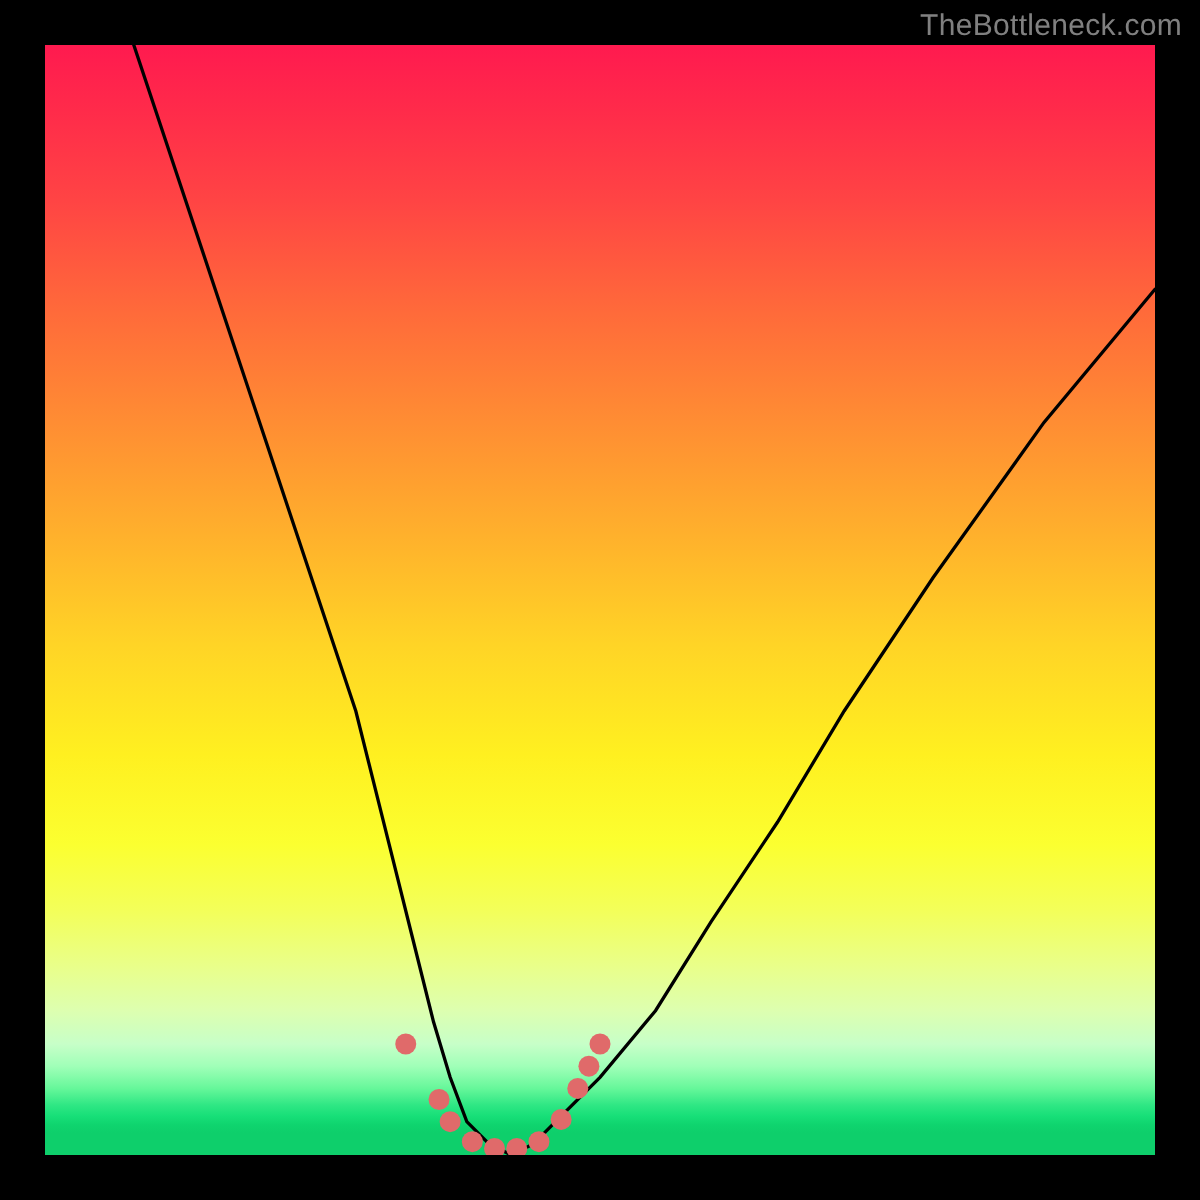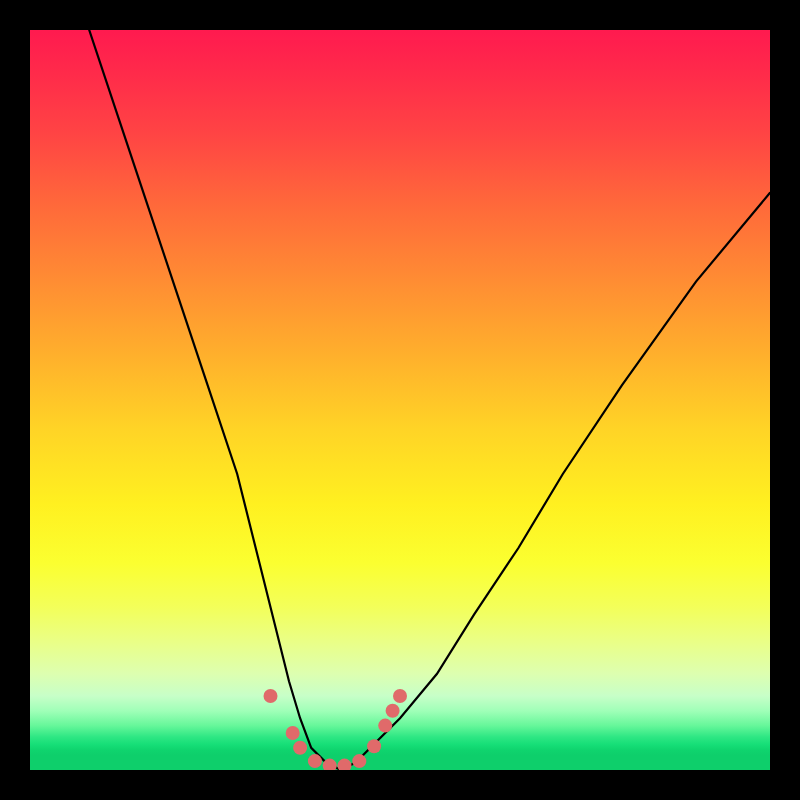--- a/index.html
+++ b/index.html
@@ -83,13 +83,14 @@
           <circle cx="299.7" cy="735.6" r="7" fill="#e06a6a"></circle>
           <circle cx="314.5" cy="735.6" r="7" fill="#e06a6a"></circle>
           <circle cx="329.3" cy="731.1" r="7" fill="#e06a6a"></circle>
           <circle cx="344.1" cy="716.3" r="7" fill="#e06a6a"></circle>
           <circle cx="355.2" cy="695.6" r="7" fill="#e06a6a"></circle>
           <circle cx="362.6" cy="680.8" r="7" fill="#e06a6a"></circle>
           <circle cx="370.0" cy="666.0" r="7" fill="#e06a6a"></circle>
         </g>
     </svg>
   </div>
+  <div class="watermark">TheBottleneck.com</div>
 </div>
 
 </body></html>

